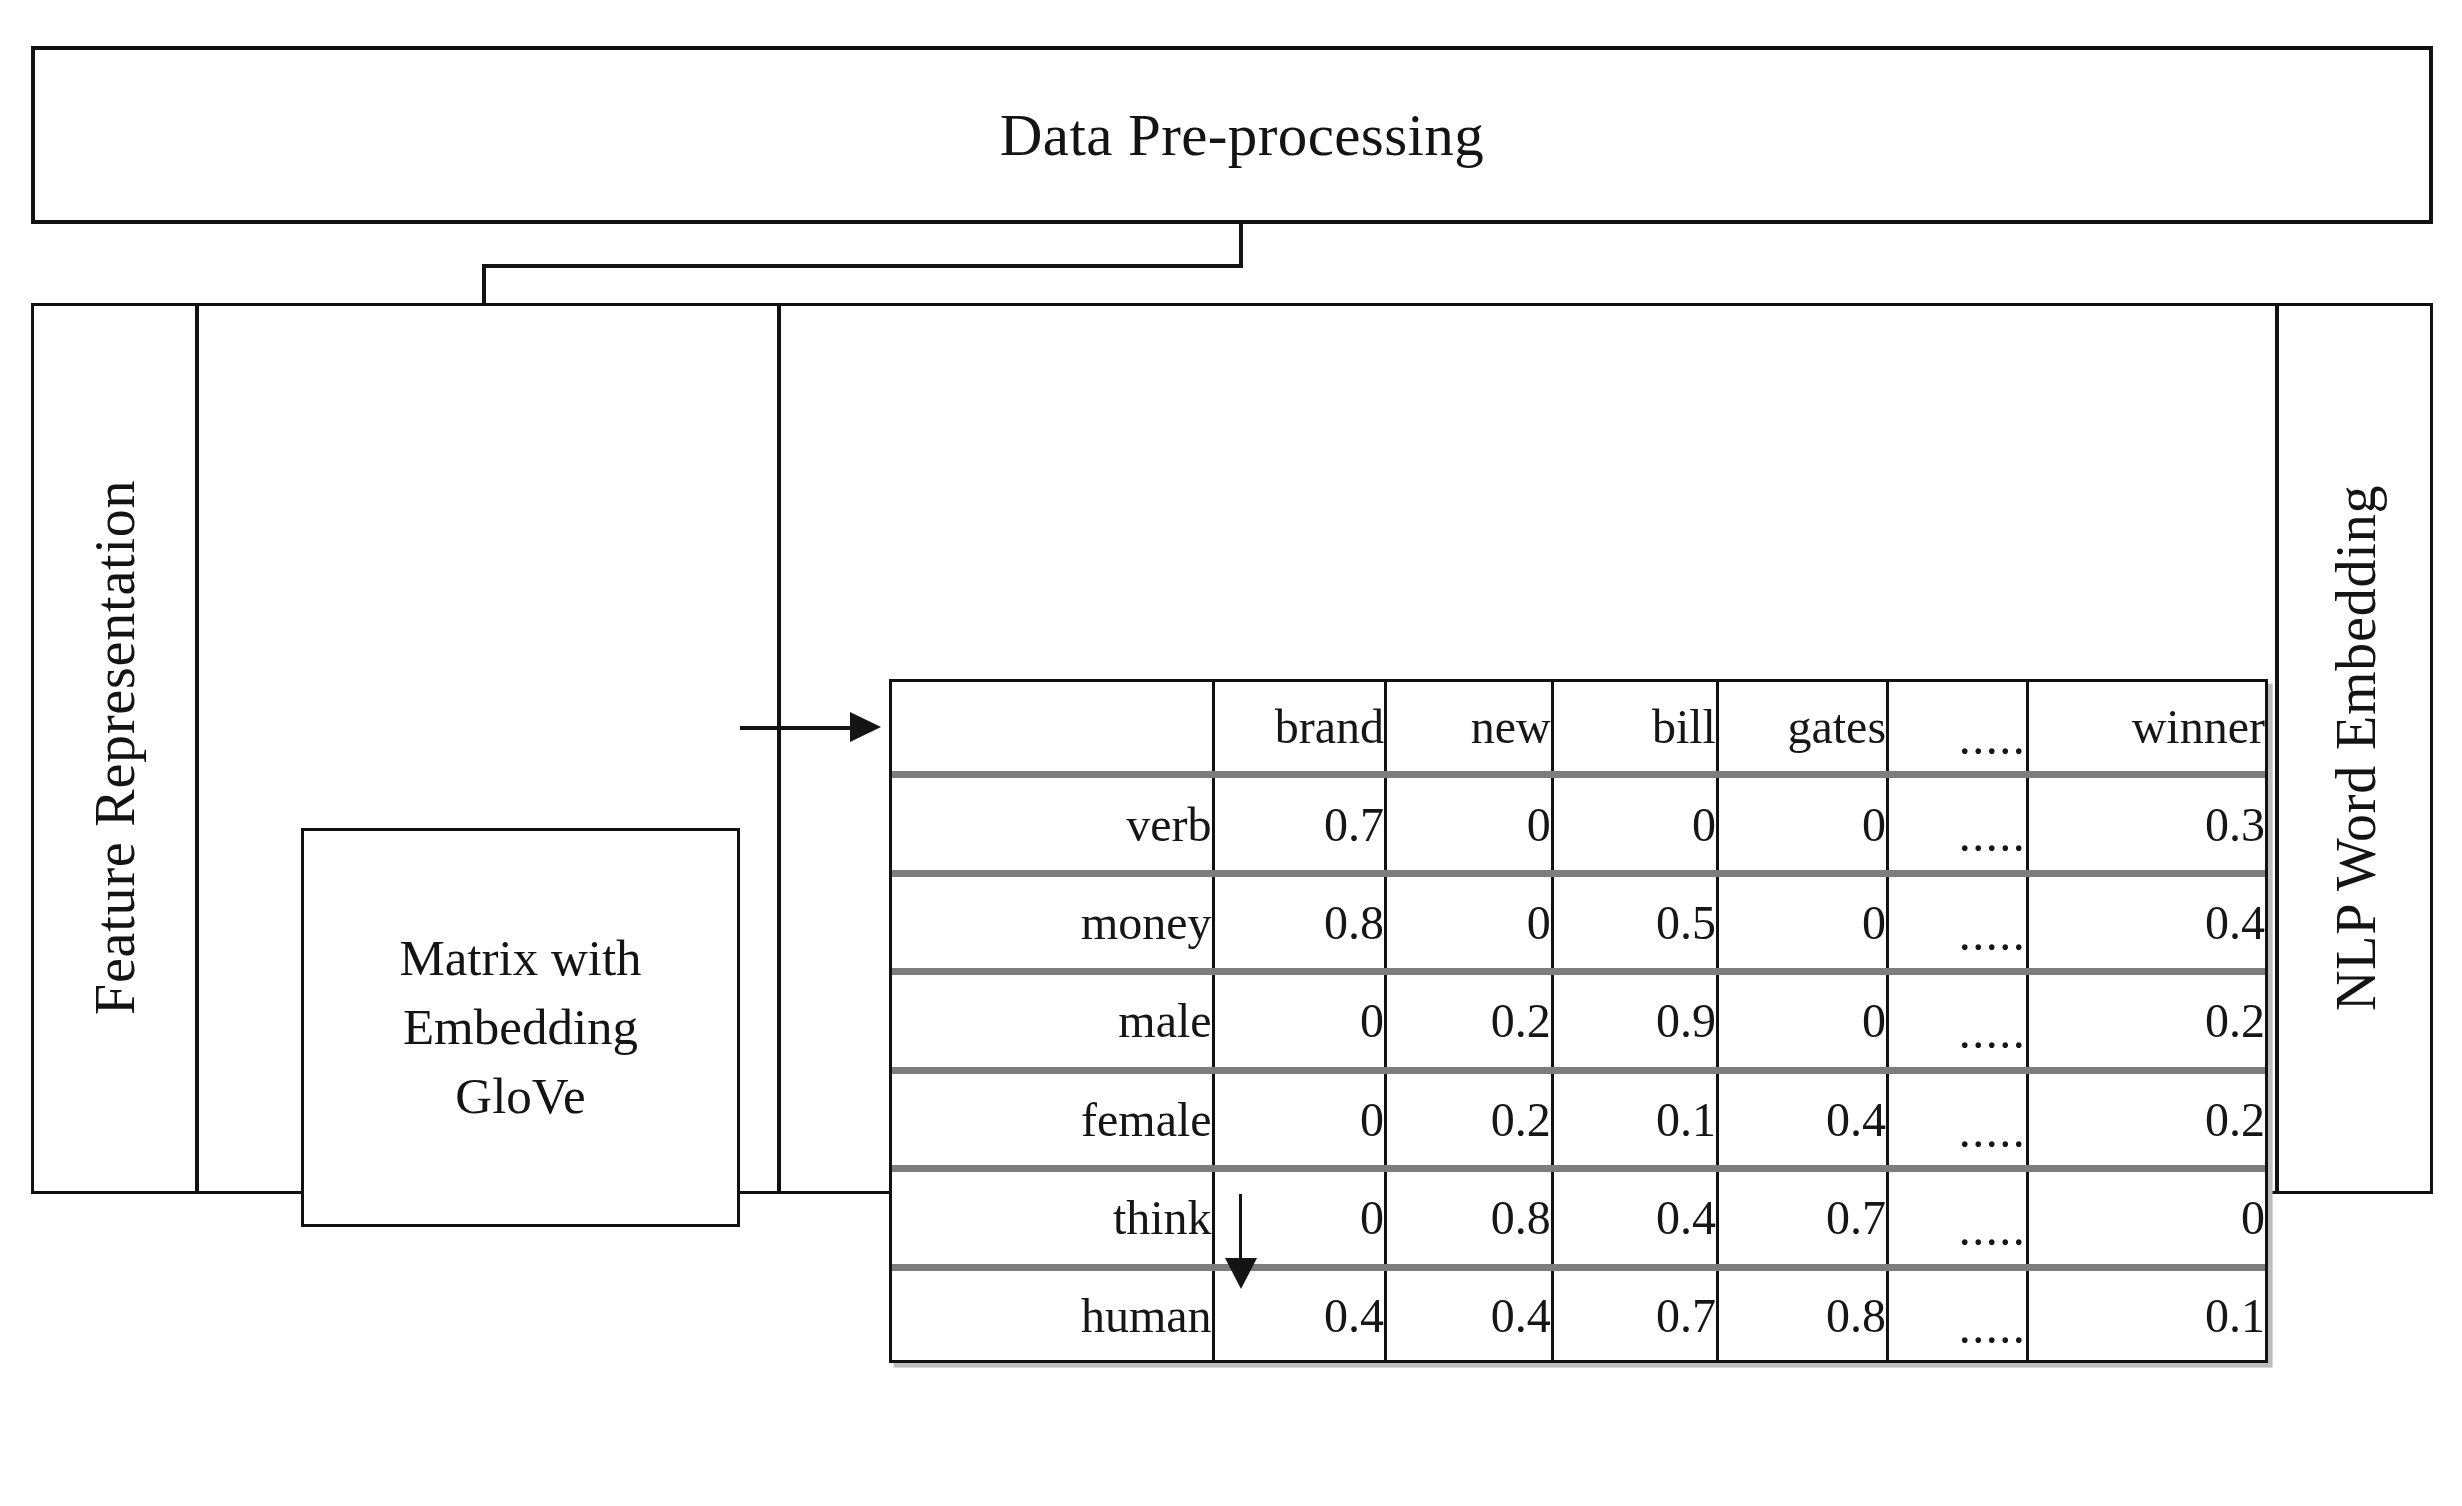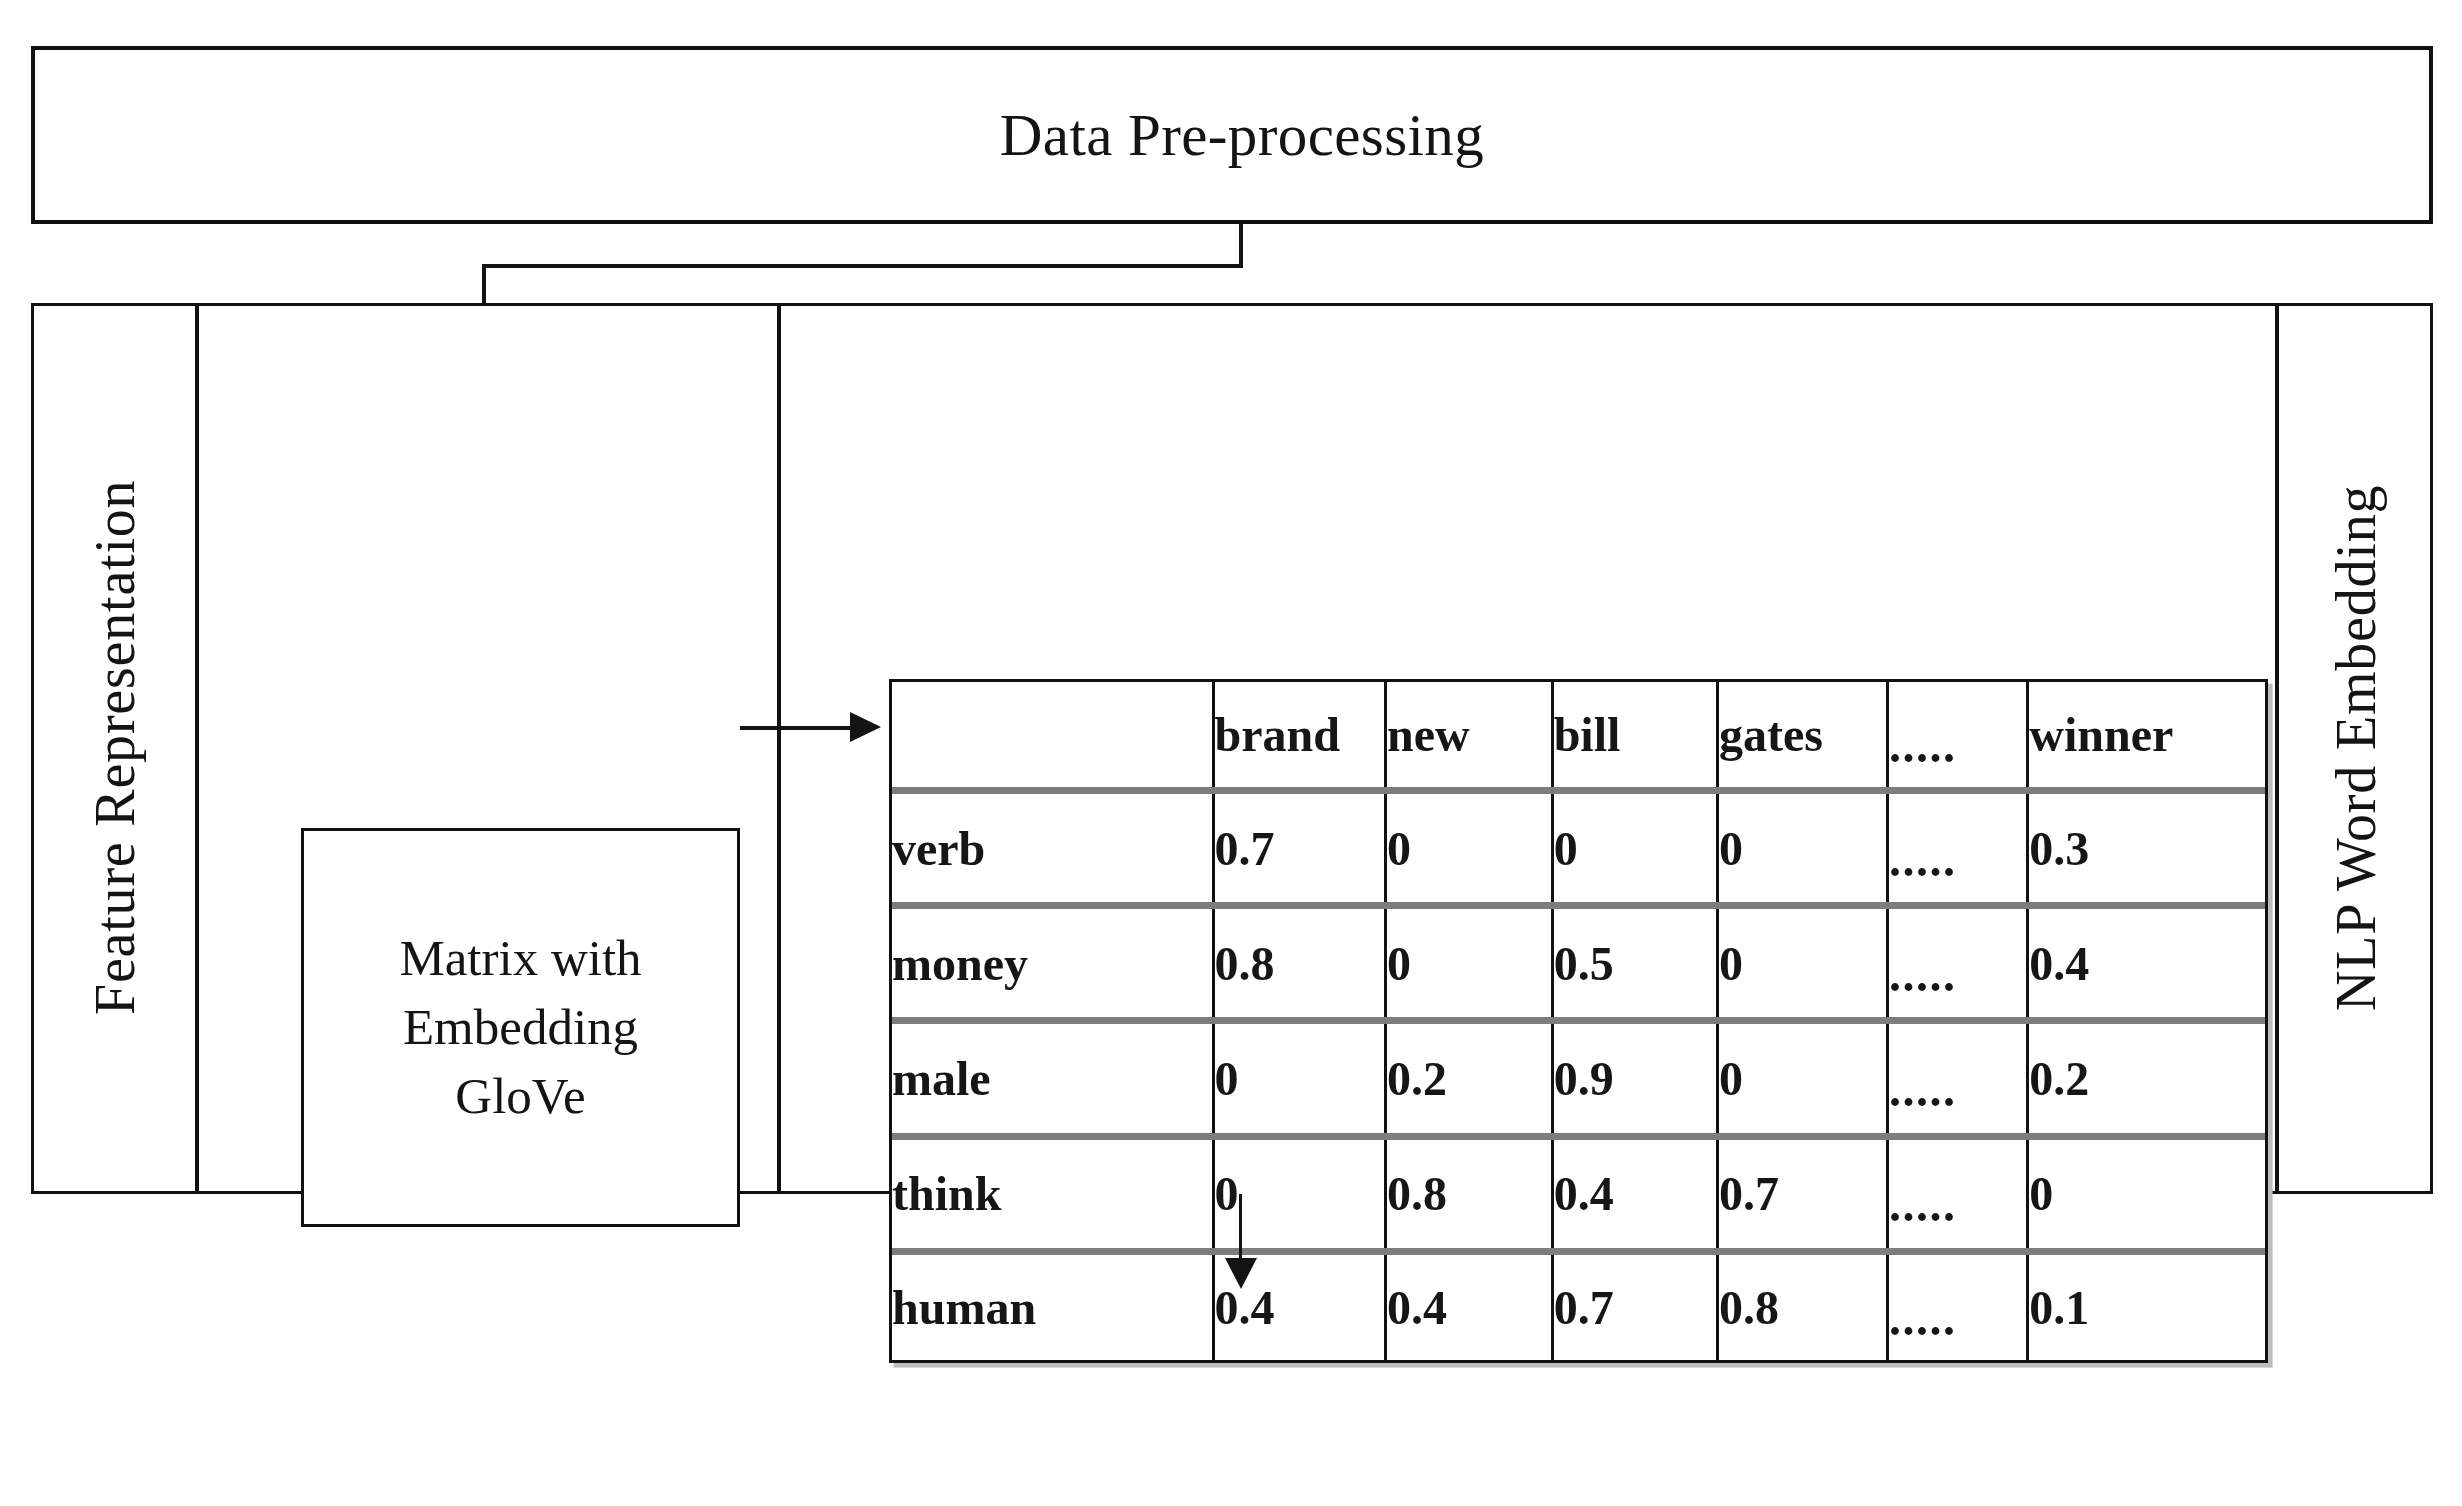--- a/index.html
+++ b/index.html
@@ -141,23 +141,23 @@
   }
   table.emb {
     border-collapse: collapse;
     width: 100%;
     height: 100%;
     table-layout: fixed;
   }
   table.emb td, table.emb th {
     border-left: 3.1px solid #111111;
     border-top: 7px solid #7d7d7d;
-    text-align: left;
+    text-align: right;
     vertical-align: middle;
-    font-weight: bold;
+    font-weight: normal;
     font-size: 48px;
     color: #161616;
     padding: 0;
   }
   table.emb tr:first-child td,
   table.emb tr:first-child th { border-top: none; }
   table.emb td:first-child,
   table.emb th:first-child { border-left: none; }
 
   table.emb .rowhead { font-size: 48px; }
@@ -259,20 +259,29 @@
           <tr>
             <td class="rowhead">male</td>
             <td>0</td>
             <td>0.2</td>
             <td>0.9</td>
             <td>0</td>
             <td class="dots">.....</td>
             <td>0.2</td>
           </tr>
 
+          <tr>
+            <td class="rowhead">female</td>
+            <td>0</td>
+            <td>0.2</td>
+            <td>0.1</td>
+            <td>0.4</td>
+            <td class="dots">.....</td>
+            <td>0.2</td>
+          </tr>
 
           <tr>
             <td class="rowhead">think</td>
             <td>0</td>
             <td>0.8</td>
             <td>0.4</td>
             <td>0.7</td>
             <td class="dots">.....</td>
             <td>0</td>
           </tr>

